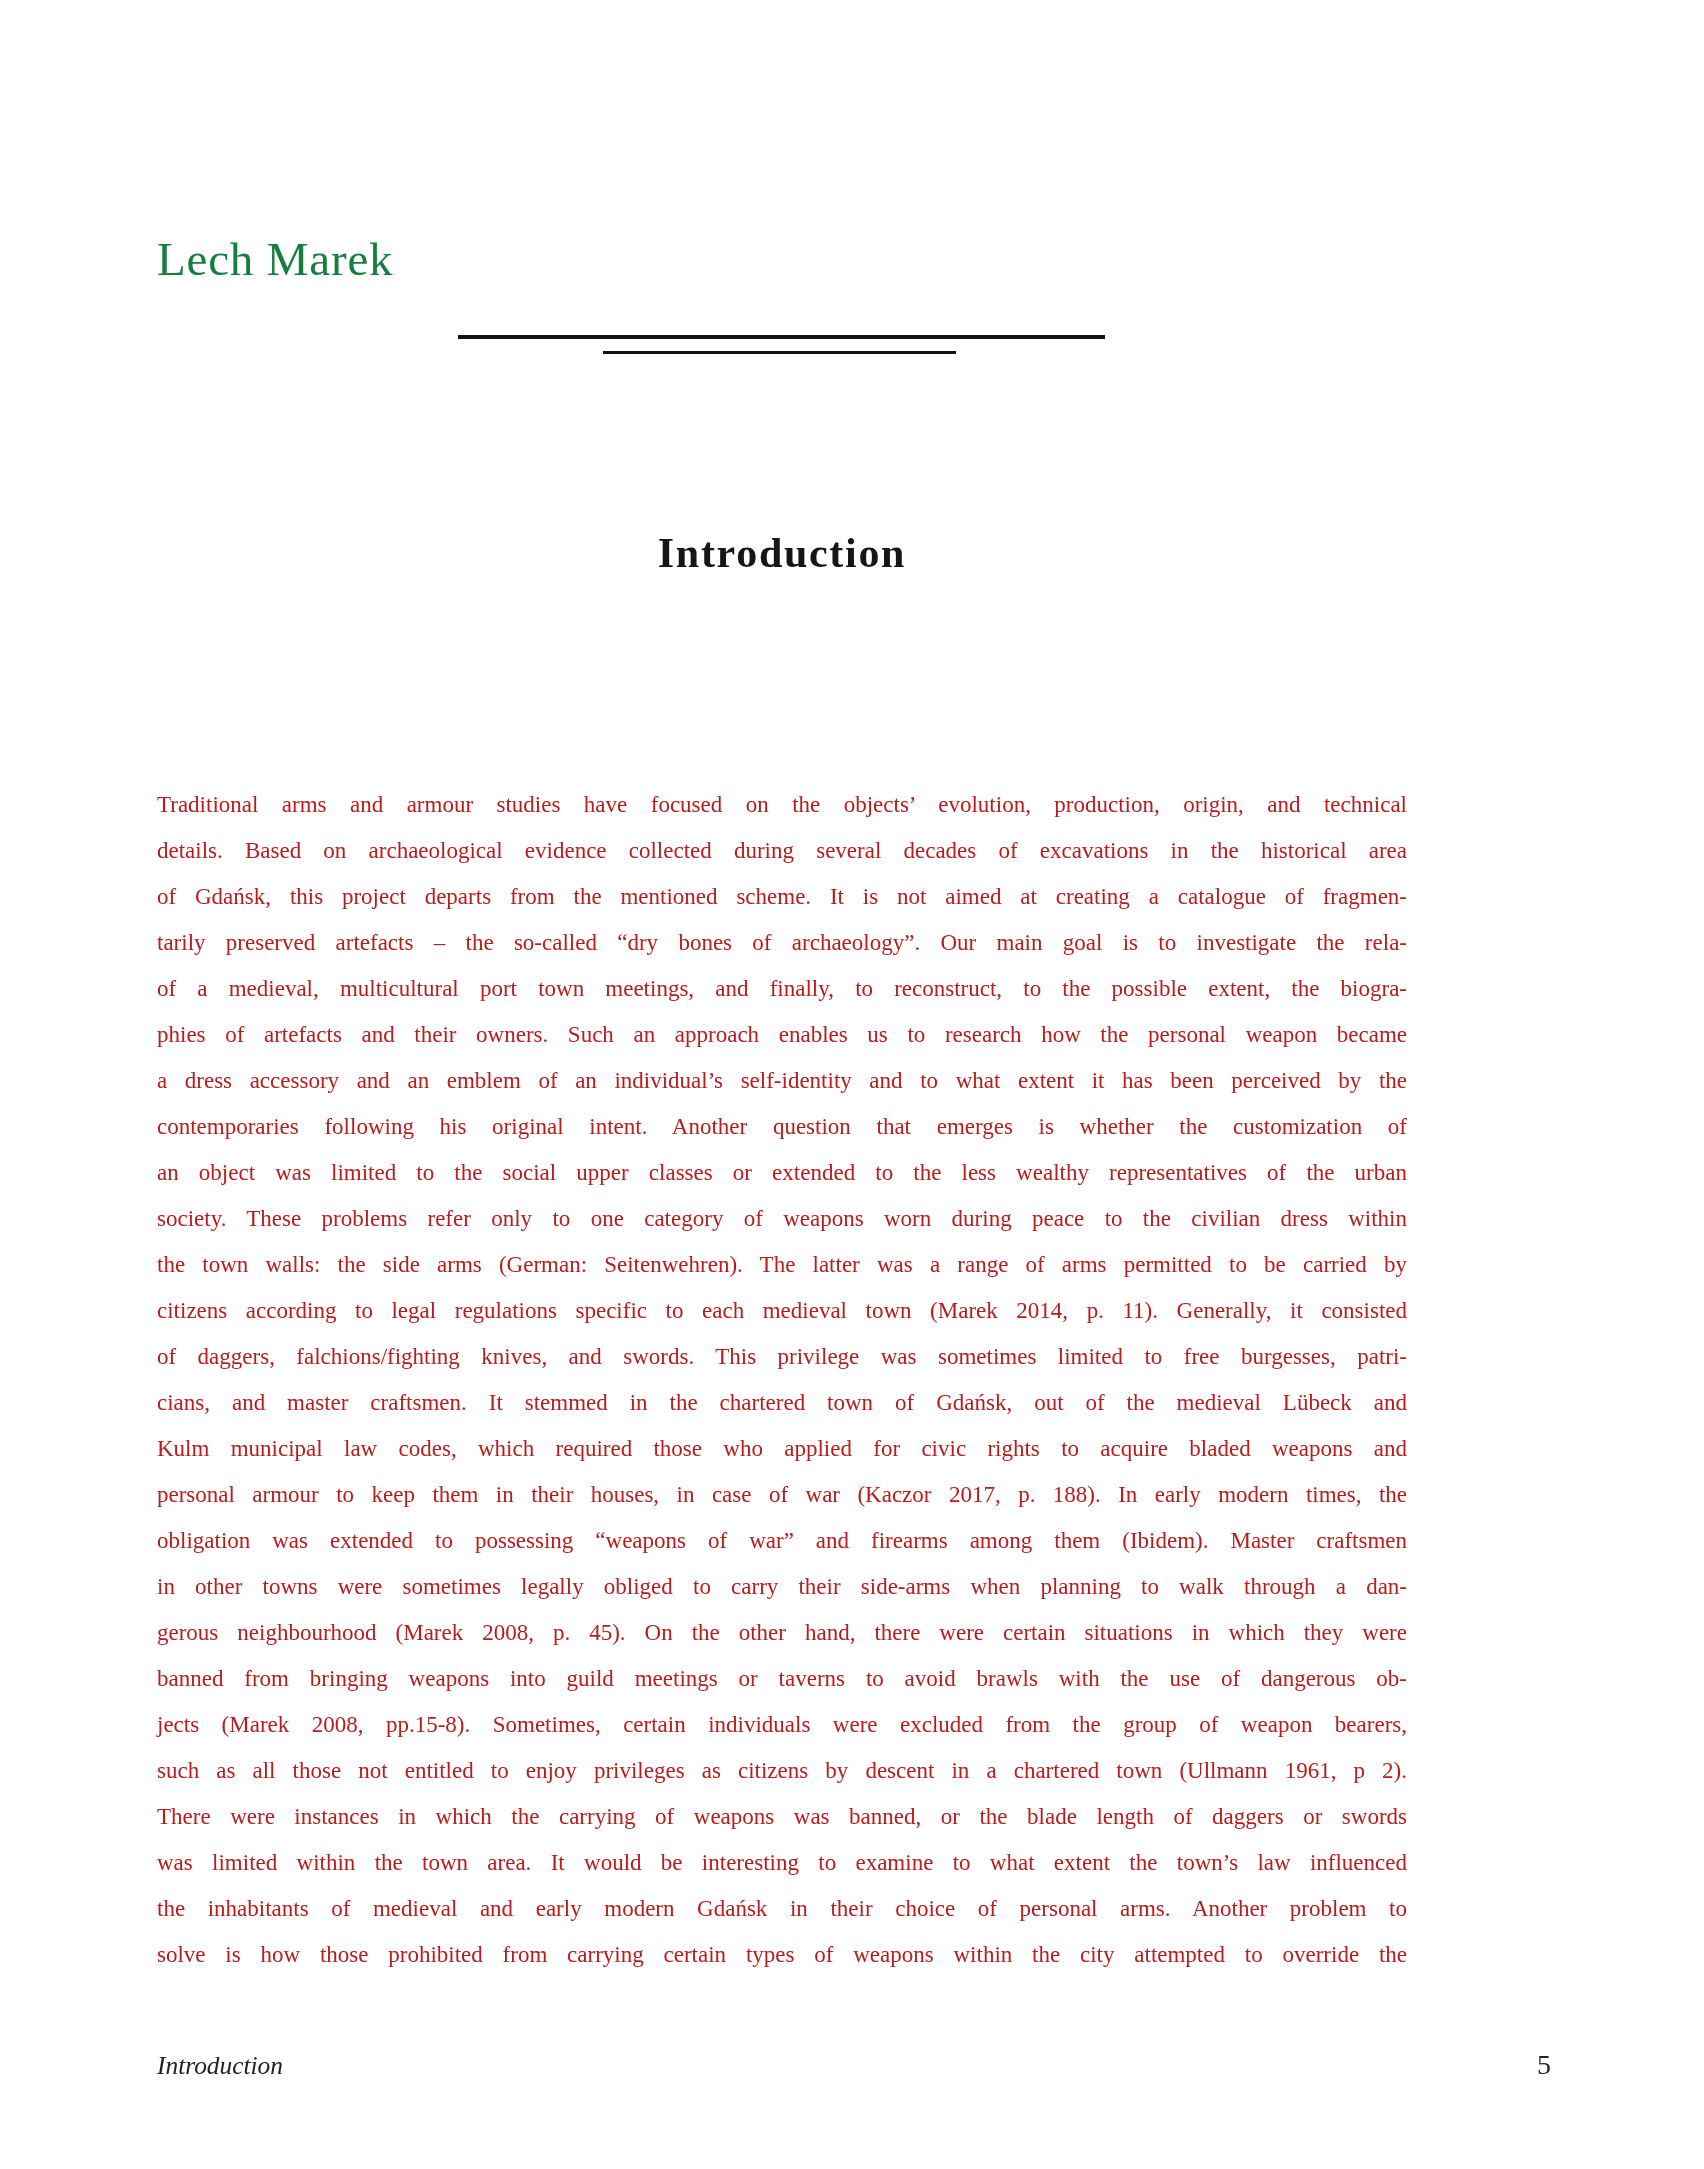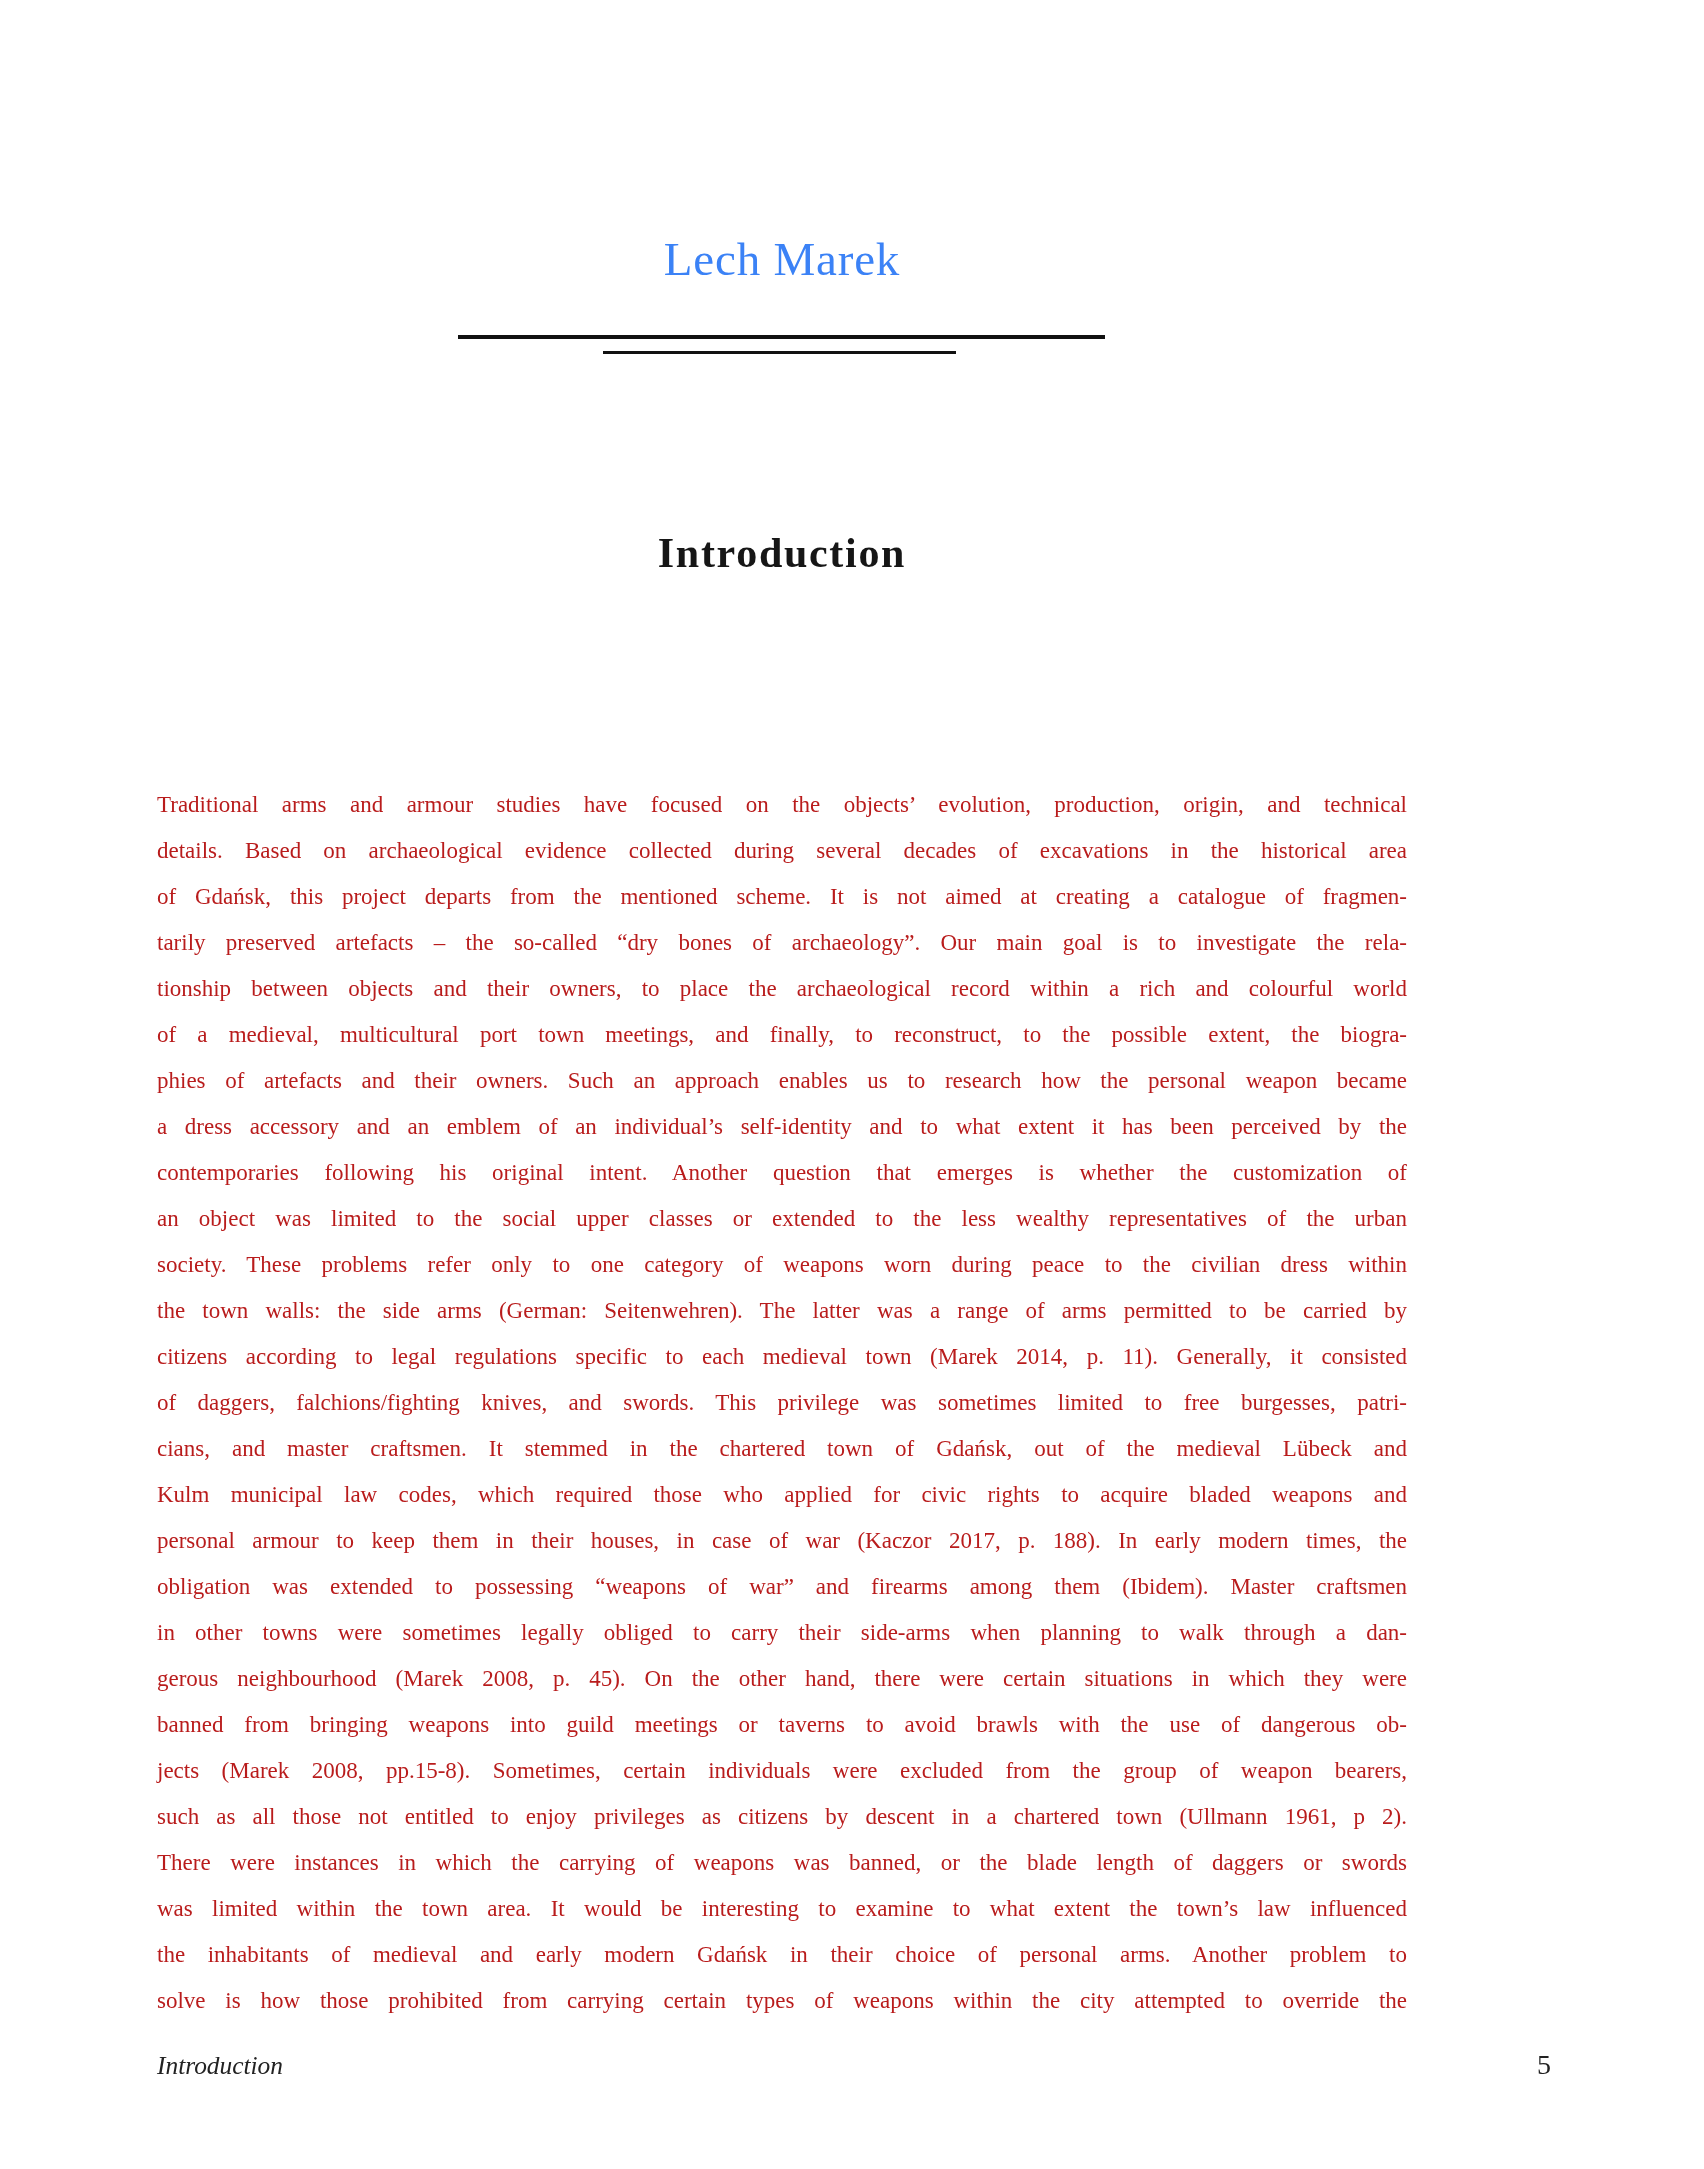--- a/index.html
+++ b/index.html
@@ -10,25 +10,24 @@
     background: #ffffff;
     font-family: "Liberation Serif", serif;
     color: #1c1c1c;
     overflow: hidden;
   }
   .author {
     position: absolute;
     top: 236px;
     left: 157px;
     width: 1250px;
-    text-align: center;
     font-size: 47px;
     line-height: 1;
     letter-spacing: 0.8px;
-    color: #3b82f6;
+    color: #15803d;
   }
   .rule { position: absolute; background: #111111; }
   .rule-wide  { top: 335px; left: 458px; width: 647px; height: 4.2px; }
   .rule-narrow{ top: 351px; left: 603px; width: 353px; height: 3.4px; }
   .chapter-title {
     position: absolute;
     top: 504px;
     left: 157px;
     width: 1250px;
     text-align: center;
@@ -85,21 +84,20 @@
 
   <div class="rule rule-narrow"></div>
 
   <h1 class="chapter-title">Introduction</h1>
 
   <div class="body-text">
       <div class="line"><span>Traditional arms and armour studies have focused on the objects’ evolution, production, origin, and technical</span></div>
       <div class="line"><span>details. Based on archaeological evidence collected during several decades of excavations in the historical area</span></div>
       <div class="line"><span>of Gdańsk, this project departs from the mentioned scheme. It is not aimed at creating a catalogue of fragmen-</span></div>
       <div class="line"><span>tarily preserved artefacts – the so-called “dry bones of archaeology”. Our main goal is to investigate the rela-</span></div>
-      <div class="line"><span>tionship between objects and their owners, to place the archaeological record within a rich and colourful world</span></div>
       <div class="line"><span>of a medieval, multicultural port town meetings, and finally, to reconstruct, to the possible extent, the biogra-</span></div>
       <div class="line"><span>phies of artefacts and their owners. Such an approach enables us to research how the personal weapon became</span></div>
       <div class="line"><span>a dress accessory and an emblem of an individual’s self-identity and to what extent it has been perceived by the</span></div>
       <div class="line"><span>contemporaries following his original intent. Another question that emerges is whether the customization of</span></div>
       <div class="line"><span>an object was limited to the social upper classes or extended to the less wealthy representatives of the urban</span></div>
       <div class="line"><span>society. These problems refer only to one category of weapons worn during peace to the civilian dress within</span></div>
       <div class="line"><span>the town walls: the side arms (German: </span><span class="it">Seitenwehren</span><span>). The latter was a range of arms permitted to be carried by</span></div>
       <div class="line"><span>citizens according to legal regulations specific to each medieval town (Marek 2014, p. 11). Generally, it consisted</span></div>
       <div class="line"><span>of daggers, falchions/fighting knives, and swords. This privilege was sometimes limited to free burgesses, patri-</span></div>
       <div class="line"><span>cians, and master craftsmen. It stemmed in the chartered town of Gdańsk, out of the medieval Lübeck and</span></div>

